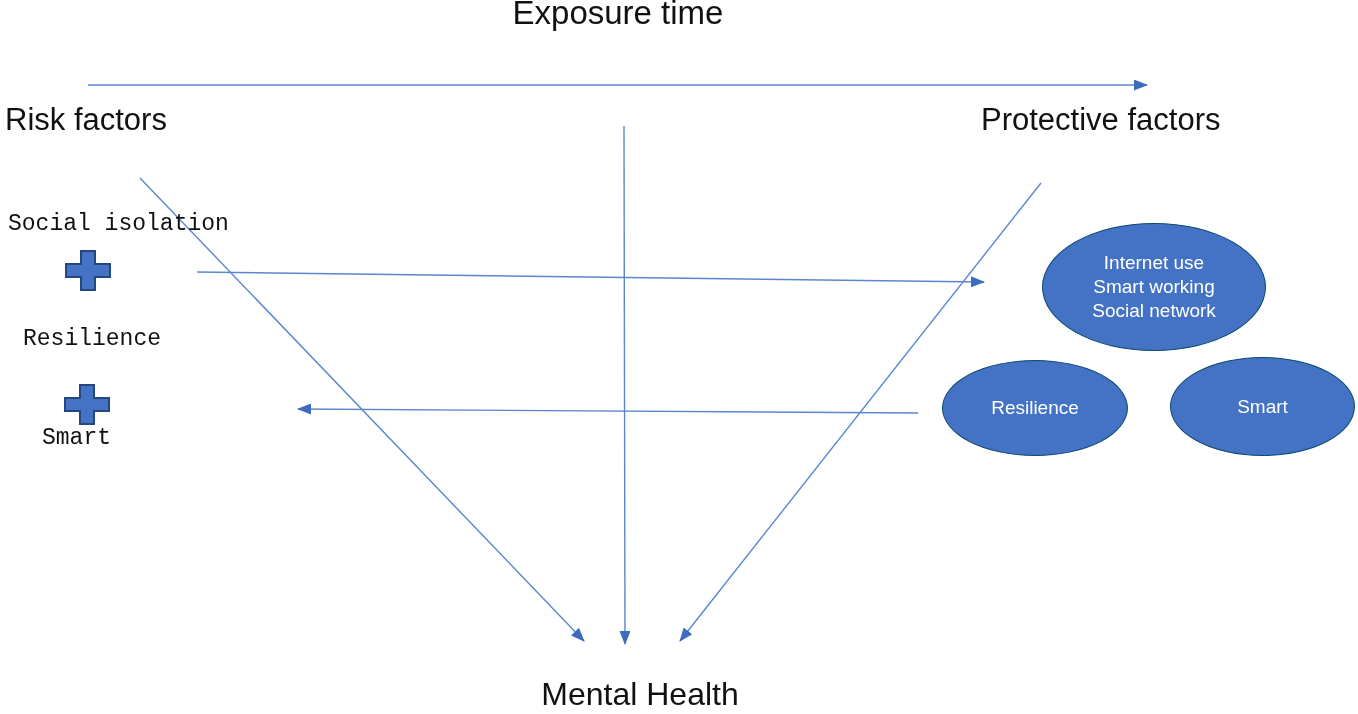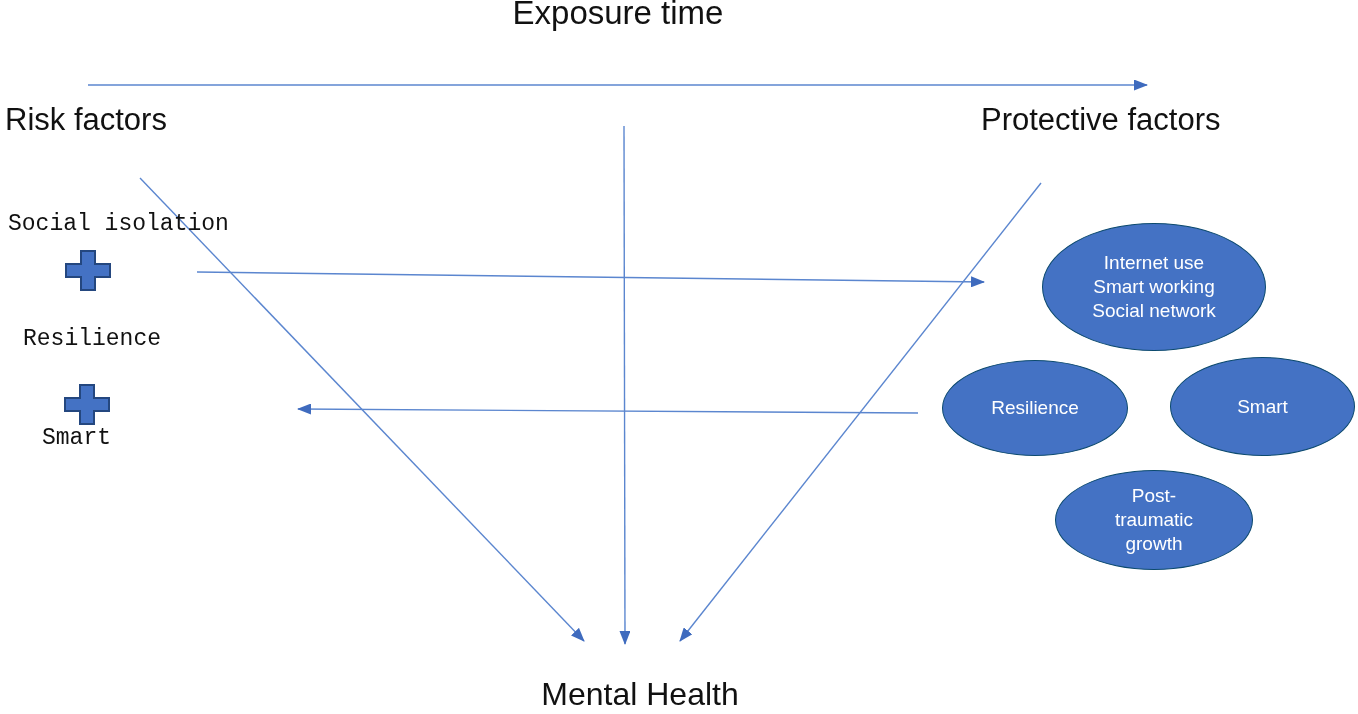--- a/index.html
+++ b/index.html
@@ -99,19 +99,16 @@
   <div class="label risk-item" style="left:42px; top:425px;">Smart</div>
 
   <div class="ellipse" style="left:1042px; top:223px; width:224px; height:128px;">Internet use
 Smart working
 Social network</div>
 
   <div class="ellipse" style="left:942px; top:360px; width:186px; height:96px;">Resilience</div>
 
   <div class="ellipse" style="left:1170px; top:357px; width:185px; height:99px;">Smart</div>
 
-  <div class="ellipse" style="left:1055px; top:470px; width:198px; height:100px;">Post-
-traumatic
-growth</div>
 
   <div class="label outcome" style="left:500px; top:676px; width:280px;">Mental Health</div>
 
 </div>
 
 </body></html>

